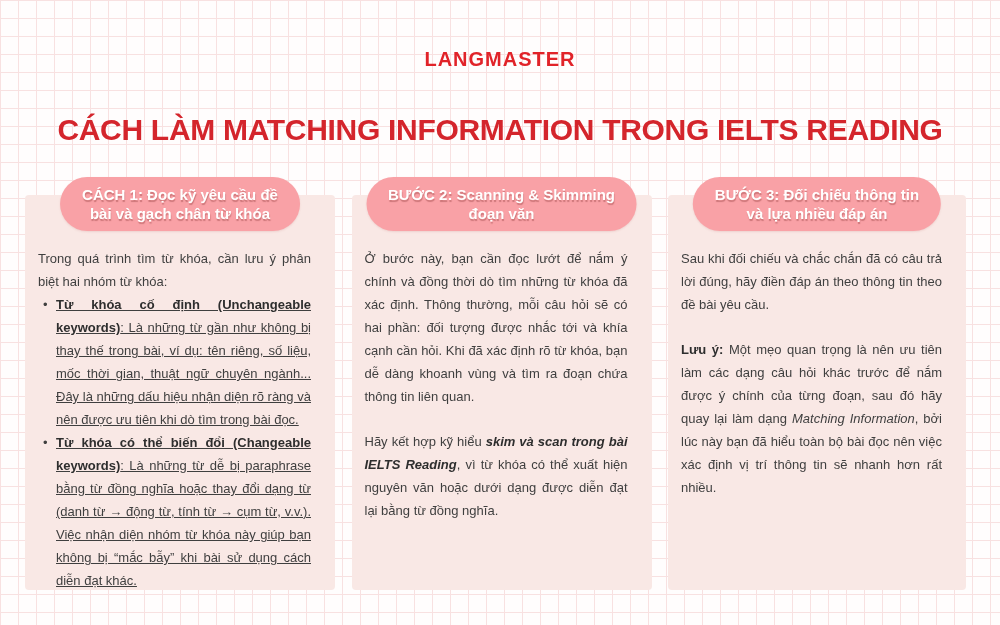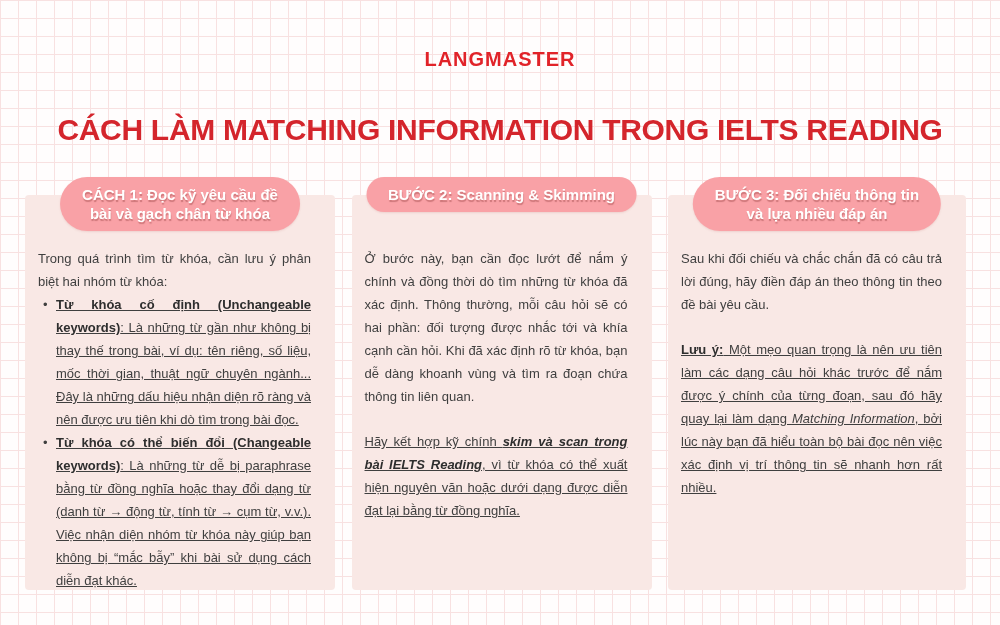--- a/index.html
+++ b/index.html
@@ -45,21 +45,21 @@
     text-shadow:0.5px 1.5px 1px rgba(140,55,55,0.40);
   }
   .box{
     margin-top:18px;height:395px;box-sizing:border-box;
     background:#f9e8e5;border-radius:4px;
     padding:52px 24px 14px 13px;overflow:hidden;
     font-size:13px;line-height:23px;color:#3f3f3f;
     text-align:justify;
   }
   .box p{margin:0;}
-  .box p + p, .box ul + p{margin-top:22px;text-decoration:underline;}
+  .box p + p, .box ul + p{margin-top:22px;}
   .box b{color:#2e2e2e;}
   ul.keyword-list{
     list-style:none;margin:0;padding:0 0 0 18px;text-decoration:underline;
   }
   ul.keyword-list li{position:relative;}
   ul.keyword-list li::before{
     content:"\2022";position:absolute;left:-13px;top:0;
     color:#3f3f3f;font-size:13px;
   }
 </style>
@@ -84,24 +84,25 @@
         <ul class="keyword-list">
           <li><b>Từ khóa cố định (Unchangeable keywords)</b><span>: Là những từ gần như không bị thay thế trong bài, ví dụ: tên riêng, số liệu, mốc thời gian, thuật ngữ chuyên ngành... Đây là những dấu hiệu nhận diện rõ ràng và nên được ưu tiên khi dò tìm trong bài đọc.</span></li>
           <li><b>Từ khóa có thể biến đổi (Changeable keywords)</b><span>: Là những từ dễ bị paraphrase bằng từ đồng nghĩa hoặc thay đổi dạng từ (danh từ → động từ, tính từ → cụm từ, v.v.). Việc nhận diện nhóm từ khóa này giúp bạn không bị “mắc bẫy” khi bài sử dụng cách diễn đạt khác.</span></li>
         </ul>
       </div>
     </section>
 
     <section class="step">
       <div class="pill">
         <span class="pill-line">BƯỚC 2: Scanning &amp; Skimming</span>
+        <span class="pill-line">đoạn văn</span>
       </div>
       <div class="box">
         <p>Ở bước này, bạn cần đọc lướt để nắm ý chính và đồng thời dò tìm những từ khóa đã xác định. Thông thường, mỗi câu hỏi sẽ có hai phần: đối tượng được nhắc tới và khía cạnh cần hỏi. Khi đã xác định rõ từ khóa, bạn dễ dàng khoanh vùng và tìm ra đoạn chứa thông tin liên quan.</p>
-        <p><span>Hãy kết hợp kỹ chính </span><b><i>skim và scan trong bài IELTS Reading</i></b><span>, vì từ khóa có thể xuất hiện nguyên văn hoặc dưới dạng được diễn đạt lại bằng từ đồng nghĩa.</span></p>
+        <p><span>Hãy kết hợp kỹ hiểu </span><b><i>skim và scan trong bài IELTS Reading</i></b><span>, vì từ khóa có thể xuất hiện nguyên văn hoặc dưới dạng được diễn đạt lại bằng từ đồng nghĩa.</span></p>
       </div>
     </section>
 
     <section class="step">
       <div class="pill">
         <span class="pill-line">BƯỚC 3:  Đối chiếu thông tin</span>
         <span class="pill-line">và lựa nhiều đáp án</span>
       </div>
       <div class="box">
         <p>Sau khi đối chiếu và chắc chắn đã có câu trả lời đúng, hãy điền đáp án theo thông tin theo đề bài yêu cầu.</p>

